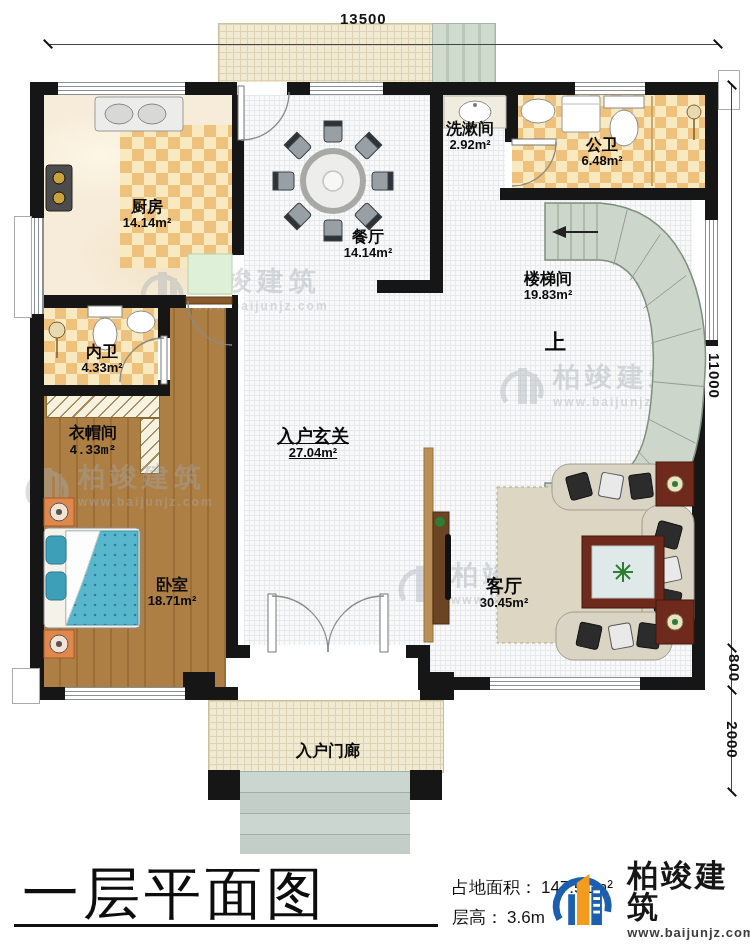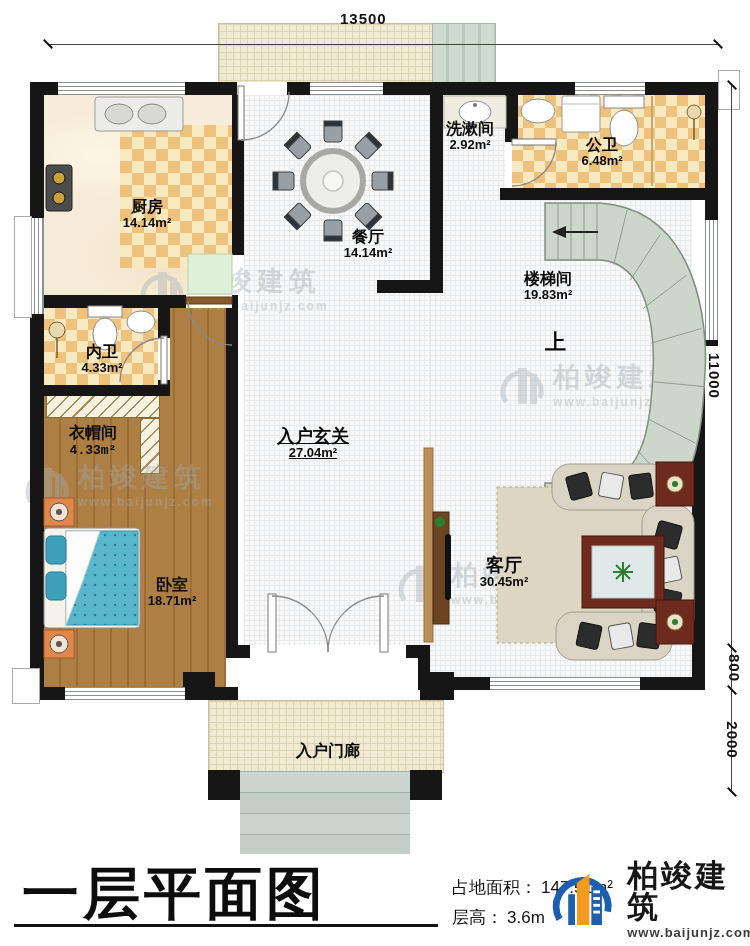--- a/index.html
+++ b/index.html
@@ -38,21 +38,21 @@
   .dim-line{position:absolute;background:#444;}
   .tick{position:absolute;width:12px;height:2px;background:#111;transform:rotate(45deg);}
   
   .wm{position:absolute;display:flex;align-items:center;gap:7px;opacity:.4;pointer-events:none;}
   .wm .wm-name{font-size:27px;font-weight:bold;letter-spacing:5px;color:#9fa8b0;}
   .wm .wm-site{font-size:12px;font-weight:bold;letter-spacing:2px;color:#a6aeb6;}
   
   .stat-line{position:absolute;font-size:17px;color:#111;white-space:nowrap;}
   .stat-line .v{margin-left:4px;}
   .title-row{position:absolute;left:22px;top:856px;display:flex;align-items:baseline;gap:26px;color:#0d0d0d;}
-  .title-main{font-size:57px;font-weight:bold;letter-spacing:4px;}
+  .title-main{font-size:57px;font-weight:normal;letter-spacing:4px;}
   .title-scale{font-size:46px;font-weight:bold;}
   .title-rule{position:absolute;left:14px;top:924px;width:424px;height:3px;background:#111;}
   .brand{position:absolute;left:548px;top:860px;display:flex;align-items:center;gap:6px;}
   .brand-name{font-size:31px;font-weight:bold;letter-spacing:3px;color:#161616;line-height:1;}
   .brand-site{font-size:13px;font-weight:bold;letter-spacing:1px;color:#3c3c3c;margin-top:3px;}
   svg{display:block;}
   .overlay{position:absolute;left:0;top:0;pointer-events:none;}
 </style>
 </head>
 <body>
@@ -396,21 +396,21 @@
     <div class="rarea">4.33m²</div>
   </div>
   <div class="room-label" style="left:313px;top:426px;text-decoration:underline;">
     <div class="rname" style="font-size:18px;">入户玄关</div>
     <div class="rarea">27.04m²</div>
   </div>
   <div class="room-label" style="left:172px;top:576px;">
     <div class="rname">卧室</div>
     <div class="rarea">18.71m²</div>
   </div>
-  <div class="room-label" style="left:504px;top:555px;">
+  <div class="room-label" style="left:504px;top:576px;">
     <div class="rname" style="font-size:18px;">客厅</div>
     <div class="rarea">30.45m²</div>
   </div>
   <div class="room-label" style="left:328px;top:742px;">
     <div class="rname">入户门廊</div>
   </div>
 
   <div class="dim-line" style="left:48px;top:44px;width:670px;height:1px;"></div>
   <div class="tick" style="left:42px;top:43px;"></div>
   <div class="tick" style="left:712px;top:43px;"></div>

